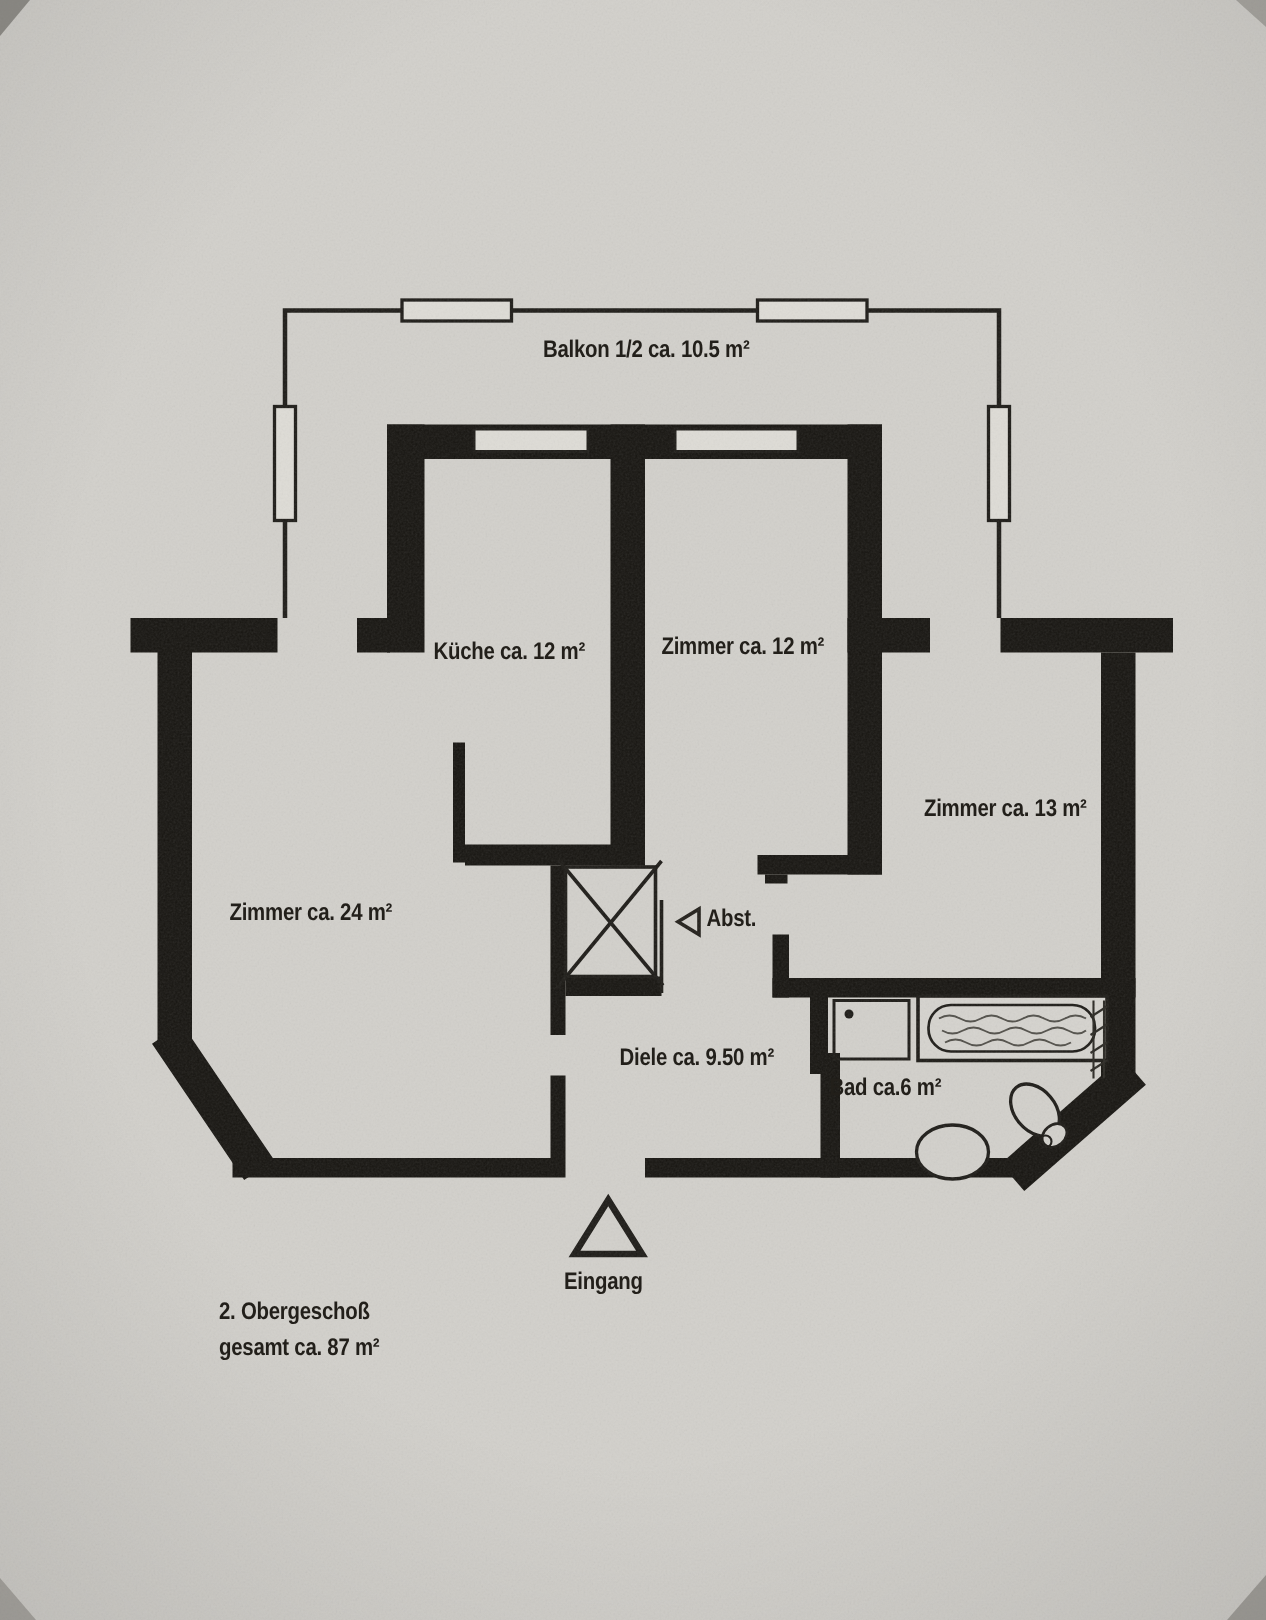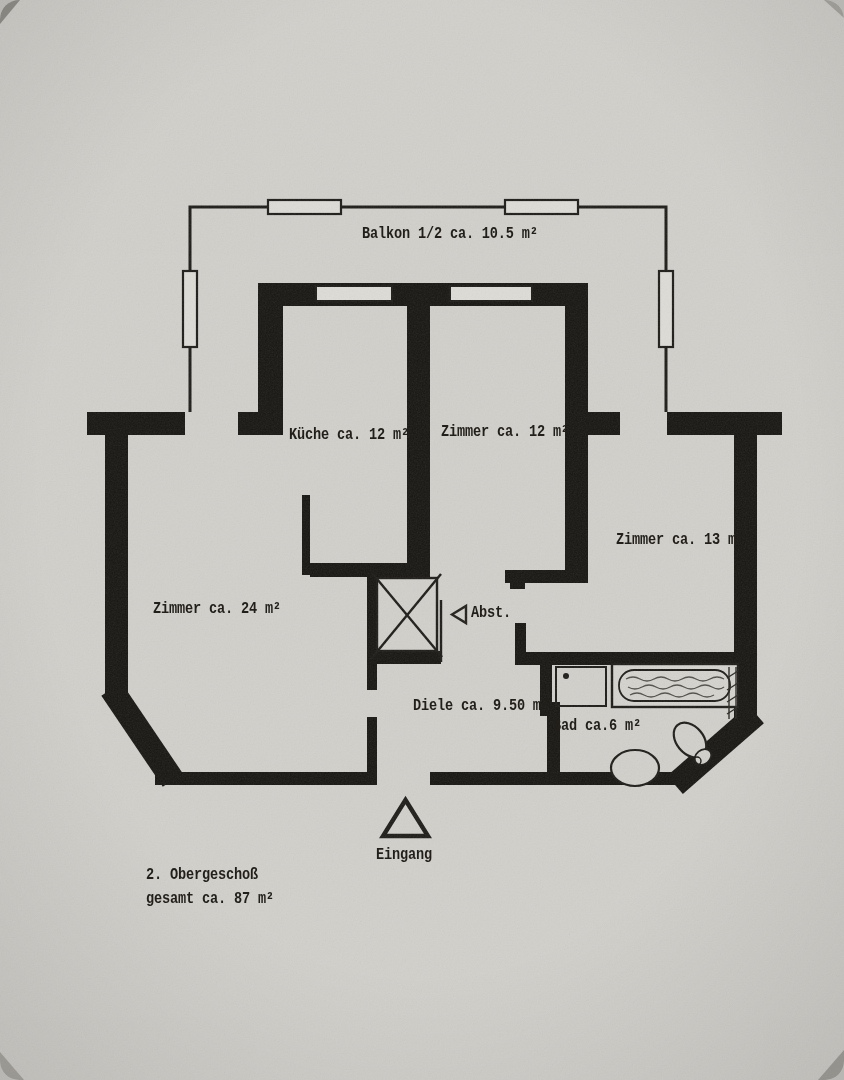--- a/index.html
+++ b/index.html
@@ -2,22 +2,21 @@
 <html><head>
 <meta charset="utf-8">
 <style>
   html,body{margin:0;padding:0;background:#b9b7b3;}
   .page{
     position:relative;
     width:844px;height:1080px;
     margin:0 auto;
     background:#d2d0cb;
     overflow:hidden;
-    font-family:Liberation Mono, monospace;
-    border-radius:19px;
+    font-family:Liberation Sans, sans-serif;
   }
   .page svg{position:absolute;left:0;top:0;}
   .lbl{
     position:absolute;
     white-space:nowrap;
     color:#221f1a;
     font-size:16px;
     letter-spacing:-0.2px;
     transform:scaleX(0.85);
     transform-origin:0 0;

